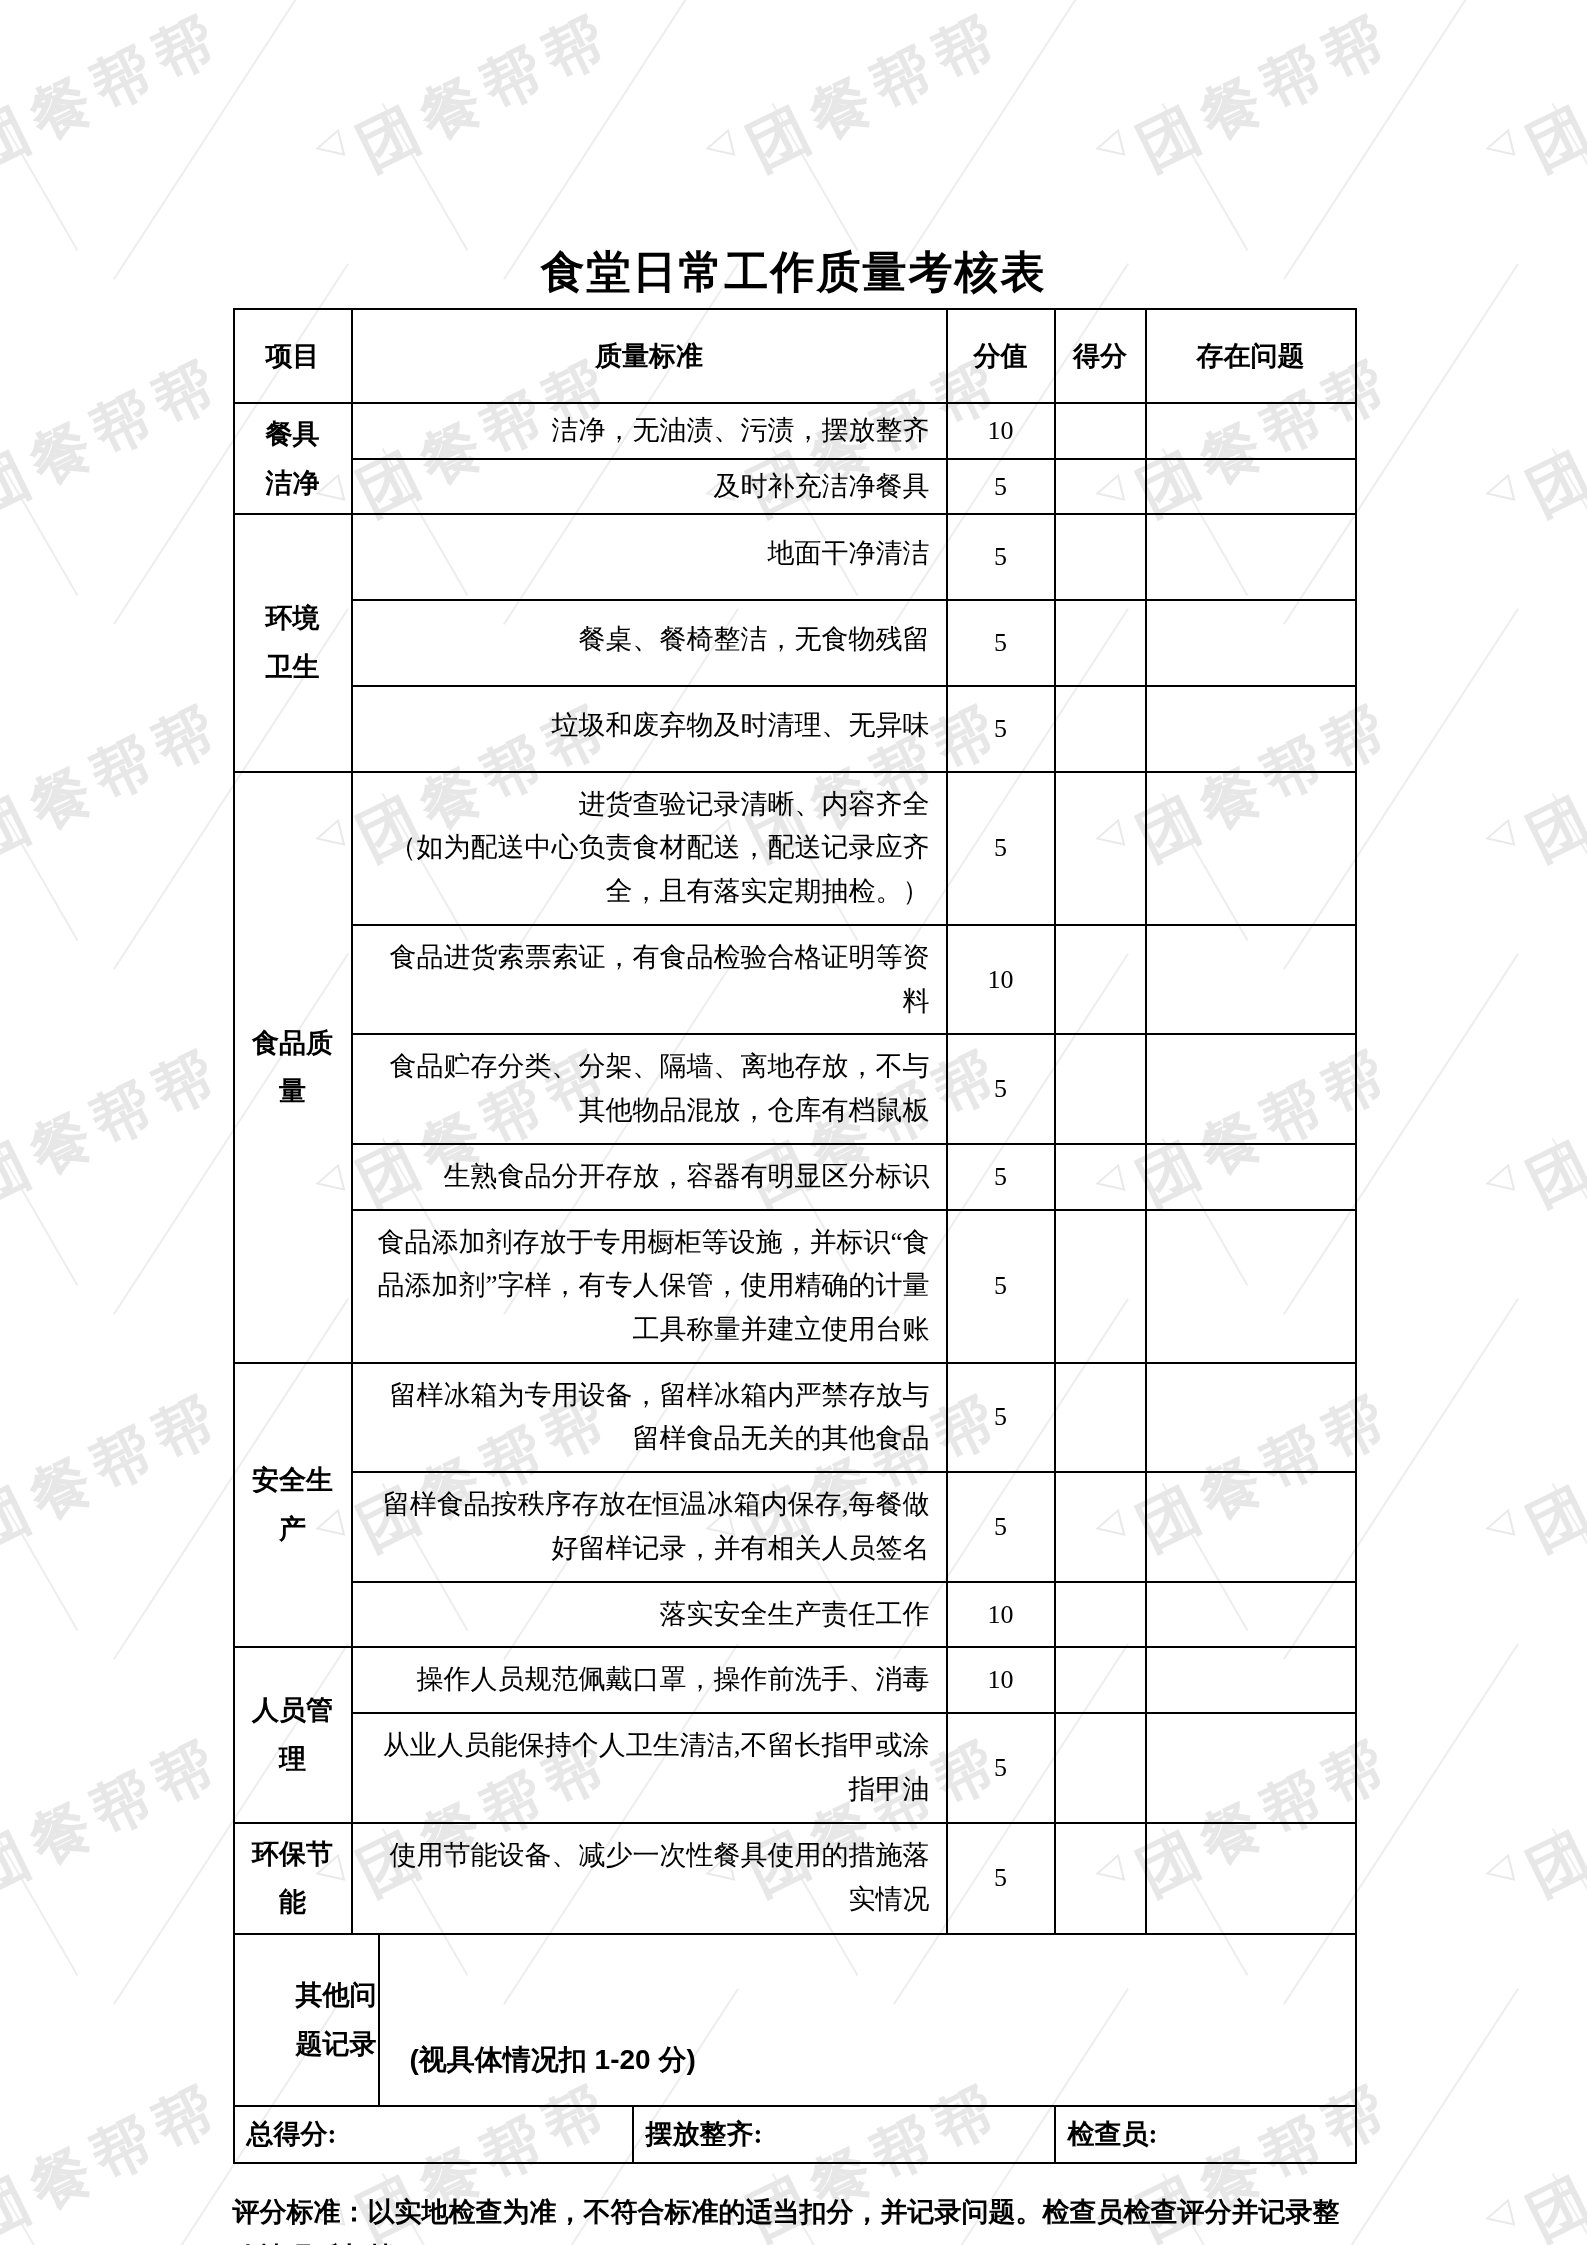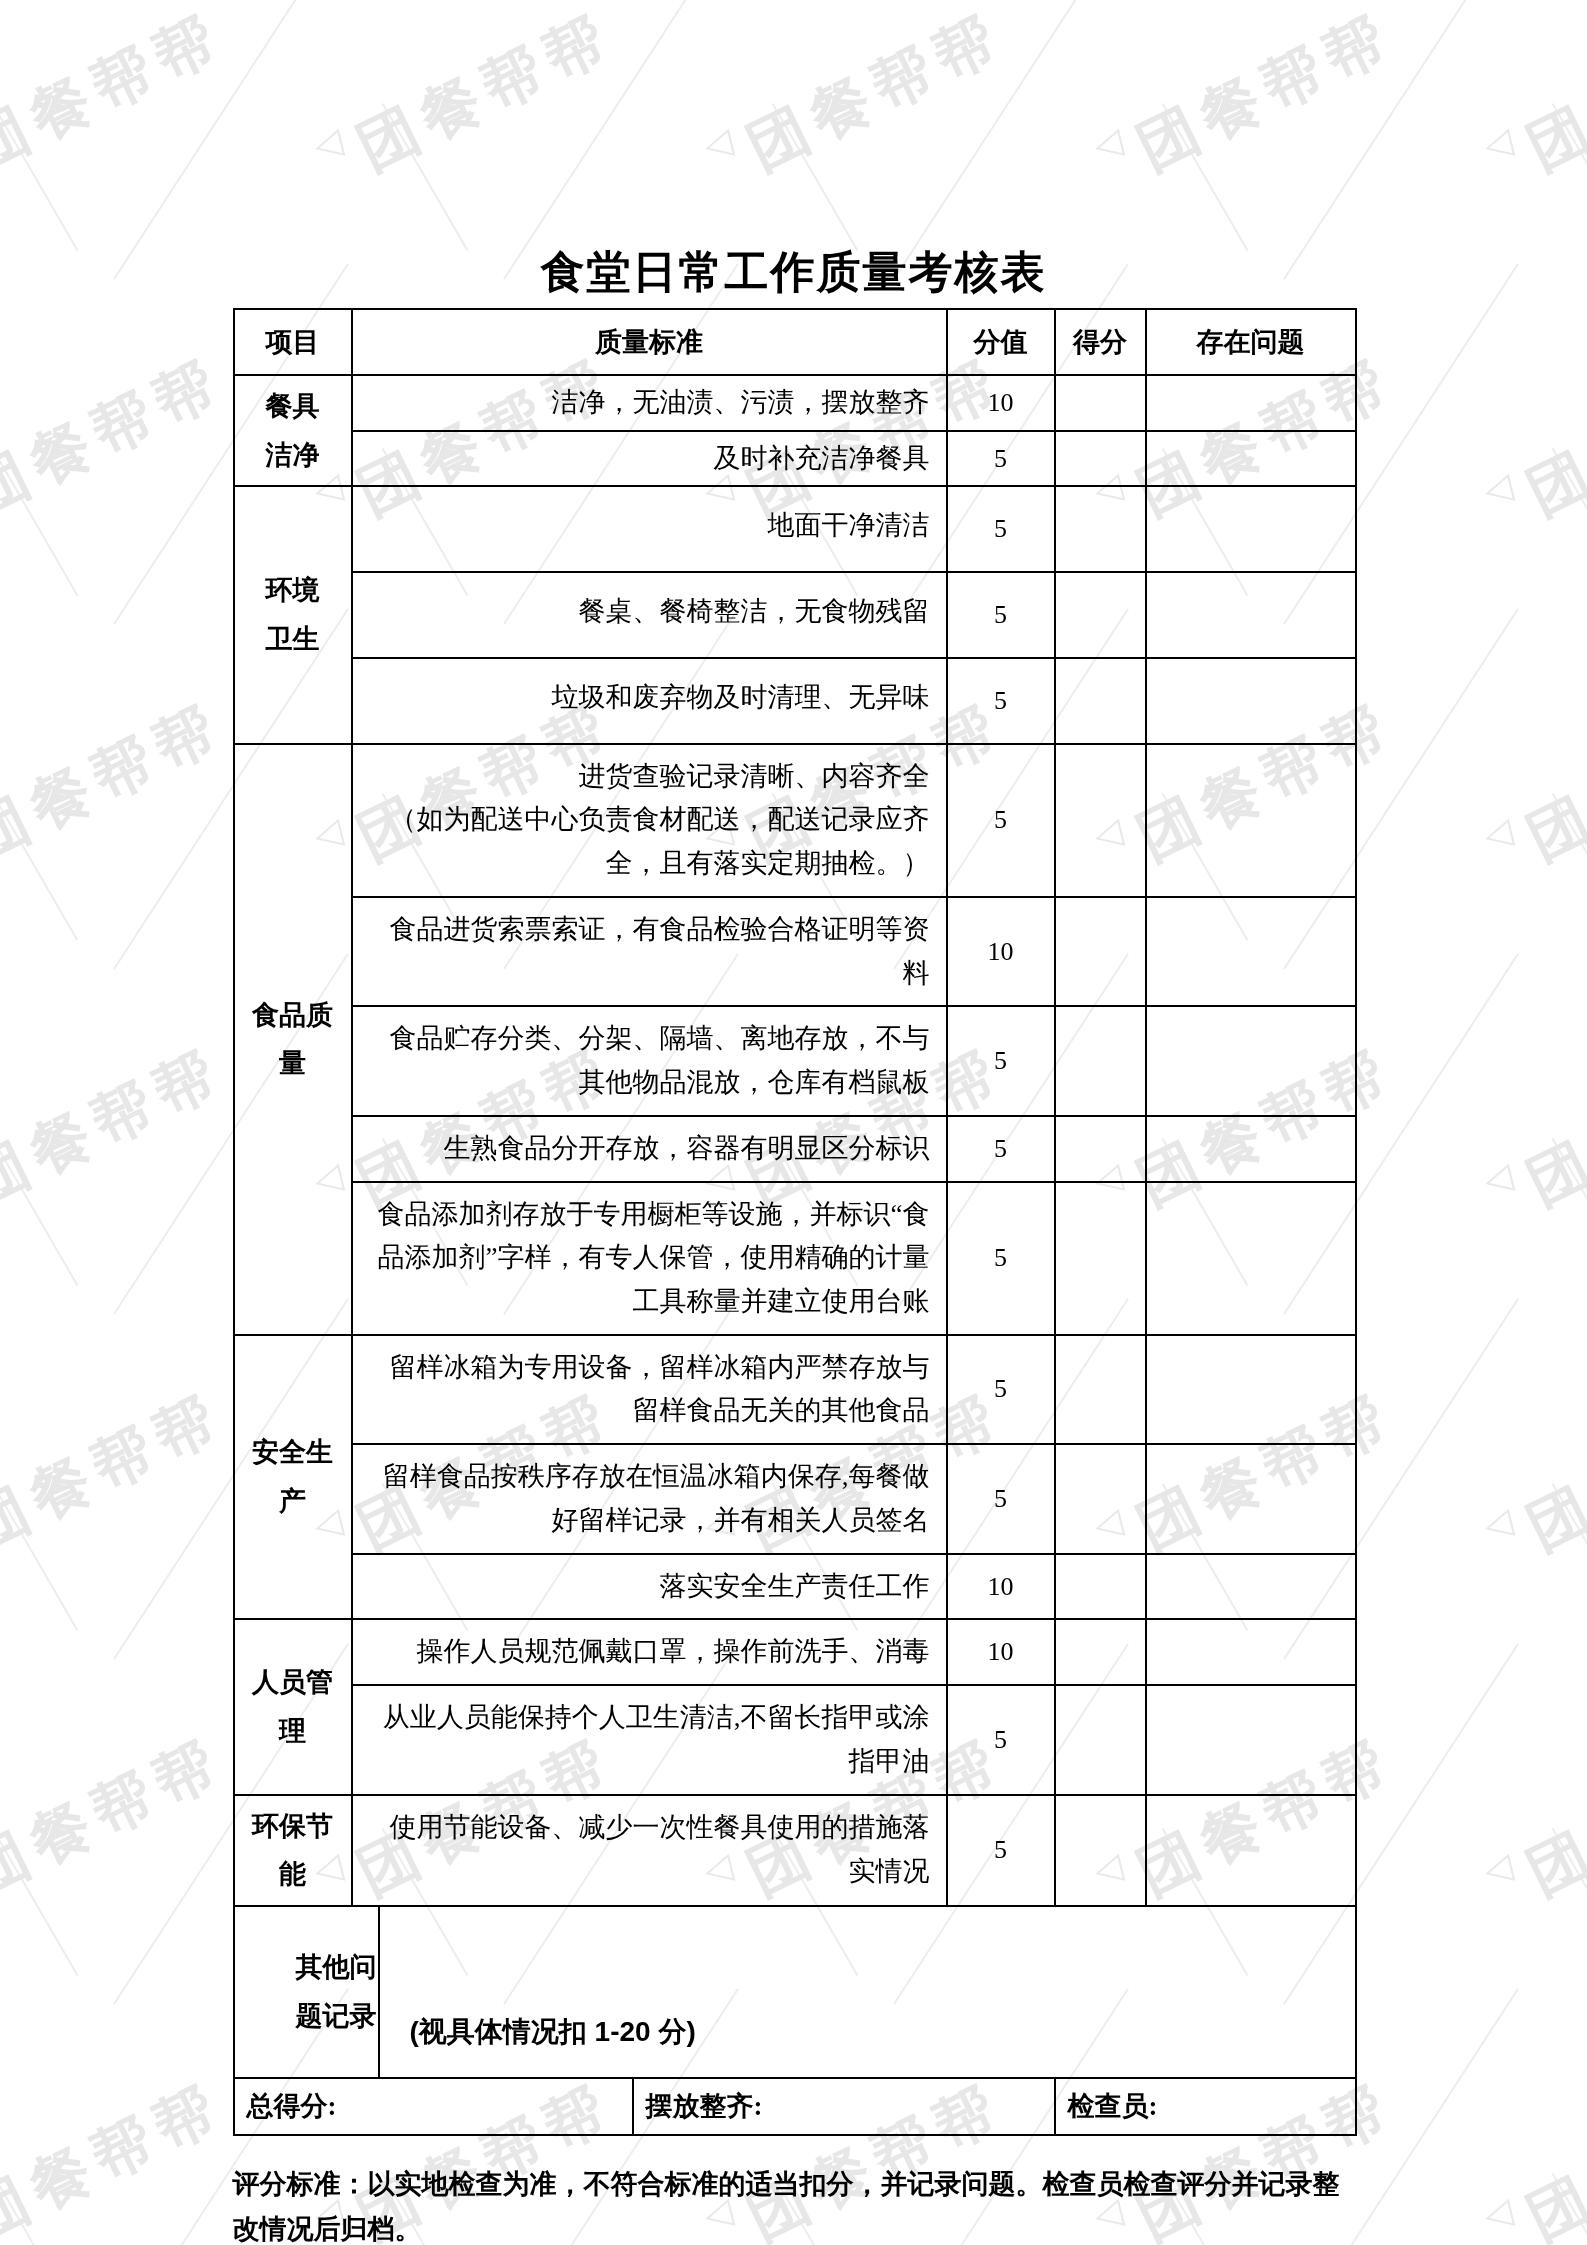--- a/index.html
+++ b/index.html
@@ -21,21 +21,21 @@
 
   
   .content{position:relative;z-index:1;width:1122px;margin:0 auto;padding-top:243px;}
   .title{margin:0;text-align:center;font-size:44px;font-weight:700;letter-spacing:2px;}
   .date-line{margin-top:8px;text-align:right;padding-right:130px;font-size:26px;}
 
   table{border-collapse:collapse;width:1122px;table-layout:fixed;}
   .t-main{margin-top:6px;}
   .t-other,.t-footer{margin-top:-2px;}
   td,th{border:2px solid #000;font-size:27px;overflow:hidden;}
-  th{font-weight:700;padding:14px 4px;text-align:center;}
+  th{font-weight:700;padding:28px 4px;text-align:center;}
 
   .c-label{font-weight:700;text-align:center;vertical-align:middle;
            white-space:pre-line;line-height:1.8;padding:6px 2px;}
   .c-std{padding:10px 16px;line-height:1.62;text-align:right;vertical-align:middle;
          white-space:pre-line;}
   tr.pad-sm .c-std{padding-top:5px;padding-bottom:5px;}
   tr.pad-lg .c-std{padding-top:17px;padding-bottom:23px;}
   .c-score{text-align:center;vertical-align:middle;font-size:26px;}
   .c-blank{background:transparent;}
 

